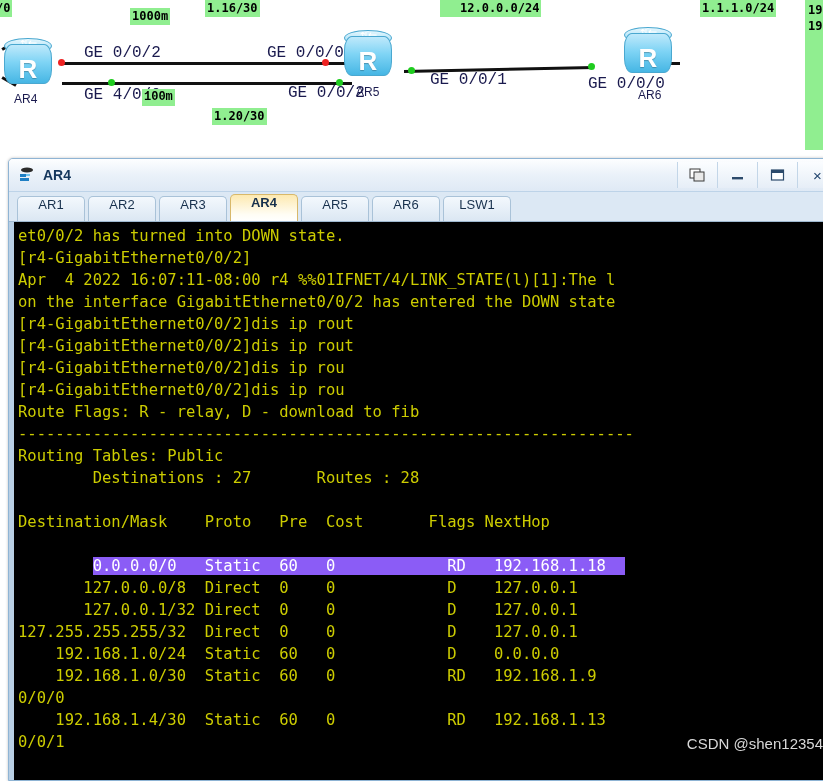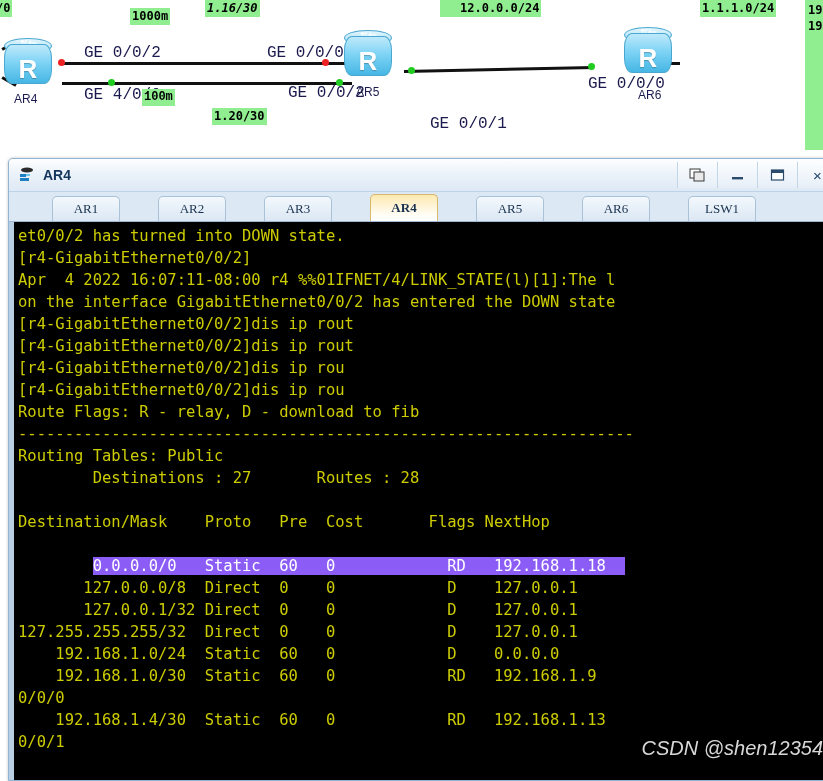--- a/index.html
+++ b/index.html
@@ -152,22 +152,22 @@
   }
   .tab {
     min-width: 68px; height: 25px;
     margin-right: 3px;
     border: 1px solid #a9c2d8;
     border-bottom: none;
     border-radius: 5px 5px 0 0;
     background: linear-gradient(180deg,#f3f8fd 0%, #dbe7f3 100%);
     color: #17304d;
     font-size: 13px;
-    font-family: Liberation Serif, serif;
-    display: flex; align-items: center; justify-content: center; margin-left: 35px;
+    font-family: Liberation Sans, sans-serif;
+    display: flex; justify-content: center;
   }
   .tab.active {
     background: linear-gradient(180deg,#fde9b0 0%, #fffdf4 75%, #ffffff 100%);
     border-color: #d8b86a;
     font-weight: bold;
     height: 27px;
   }
   #tab-filler { flex: 1; height: 25px; }
 
   
@@ -186,26 +186,25 @@
     color: #cccc00;
     white-space: pre;
     height: 22px;
   }
   .tline .hl {
     background: #8b5cf6;
     color: #ffffff;
   }
   #watermark {
     position: absolute;
-    right: 14px; bottom: 22px;
-    font-family: "Liberation Sans", sans-serif;
-    font-size: 20px;
+    right: 14px; bottom: 30px;
+    font-family: "Liberation Sans", sans-serif;
+    font-size: 15px;
     color: #d8d8d8;
     white-space: pre;
-    font-style: italic;
   }
 </style>
 </head>
 <body>
 
 <div id="topology">
 
   <div class="link" style="left:62px; top:62px; width:290px;"></div>
   <div class="link" style="left:62px; top:82px; width:290px;"></div>
   <div class="link" style="left:404px; top:70px; width:190px; transform:rotate(-1.2deg); transform-origin:left center;"></div>
@@ -241,26 +240,26 @@
     <div class="arrows">⇅⇆</div>
     <div class="body"></div>
     <div class="glyph">R</div>
   </div>
   <div class="rt-name" style="left:638px; top:88px;">AR6</div>
 
   <div class="if-label" style="left:84px;  top:44px;">GE 0/0/2</div>
   <div class="if-label" style="left:267px; top:44px;">GE 0/0/0</div>
   <div class="if-label" style="left:84px;  top:86px;">GE 4/0/0</div>
   <div class="if-label" style="left:288px; top:84px;">GE 0/0/2</div>
-  <div class="if-label" style="left:430px; top:71px;margin-top:44px;">GE 0/0/1</div>
+  <div class="if-label" style="left:430px; top:71px;">GE 0/0/1</div>
   <div class="if-label" style="left:588px; top:75px;">GE 0/0/0</div>
 
   <div class="ip-label" style="left:-6px; top:0px;">/0</div>
   <div class="ip-label" style="left:130px; top:8px;text-align:center;">1000m</div>
-  <div class="ip-label" style="left:205px; top:0px;font-style:italic;">1.16/30</div>
+  <div class="ip-label" style="left:205px; top:0px;">1.16/30</div>
   <div class="ip-label" style="left:440px; top:0px;padding-left:20px;">12.0.0.0/24</div>
   <div class="ip-label" style="left:680px; top:0px;margin-left:20px;">1.1.1.0/24</div>
   <div class="ip-label" style="left:142px; top:89px;font-family:Liberation Mono, monospace;">100m</div>
   <div class="ip-label" style="left:212px; top:108px;">1.20/30</div>
 
   <div class="side-panel" style="left:805px; top:0px; width:30px; height:150px;"><span>19</span>
 <span>19</span></div>
 </div>
 
 <div id="window">

